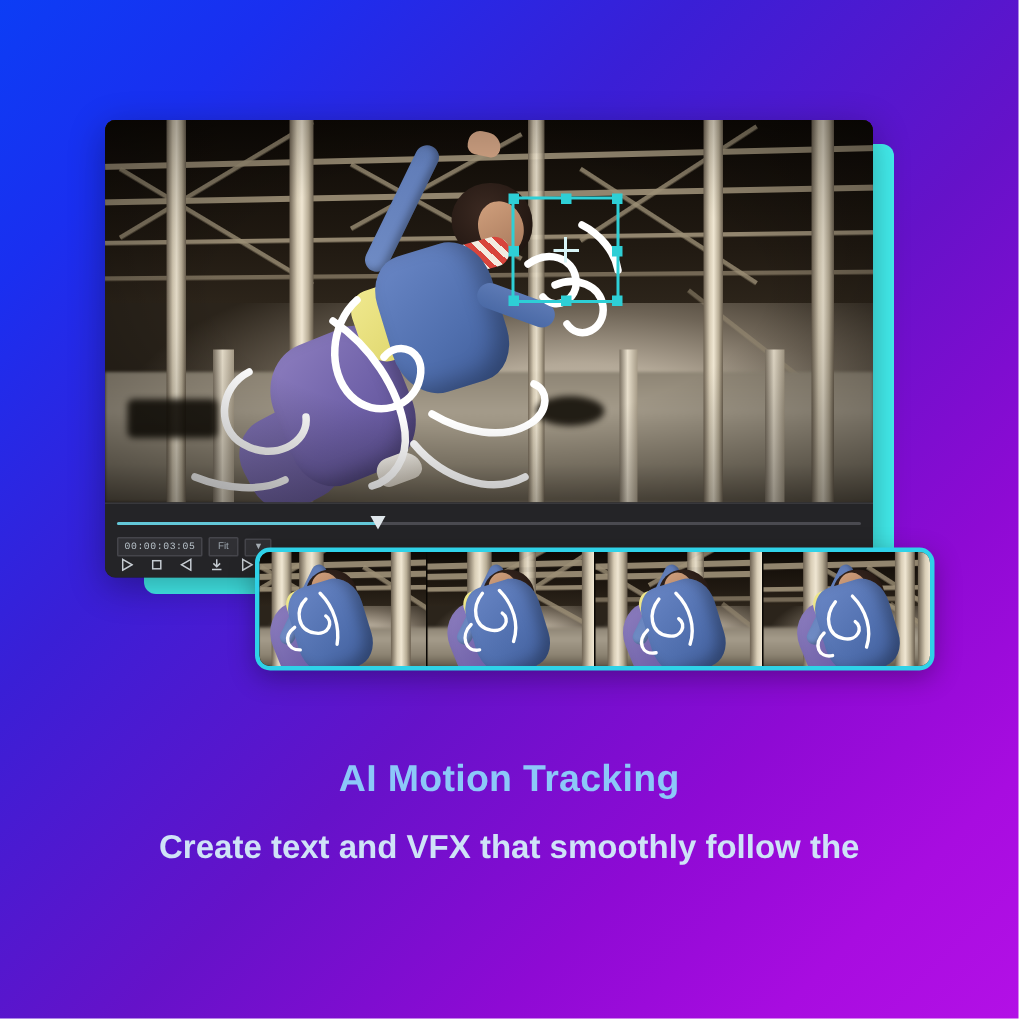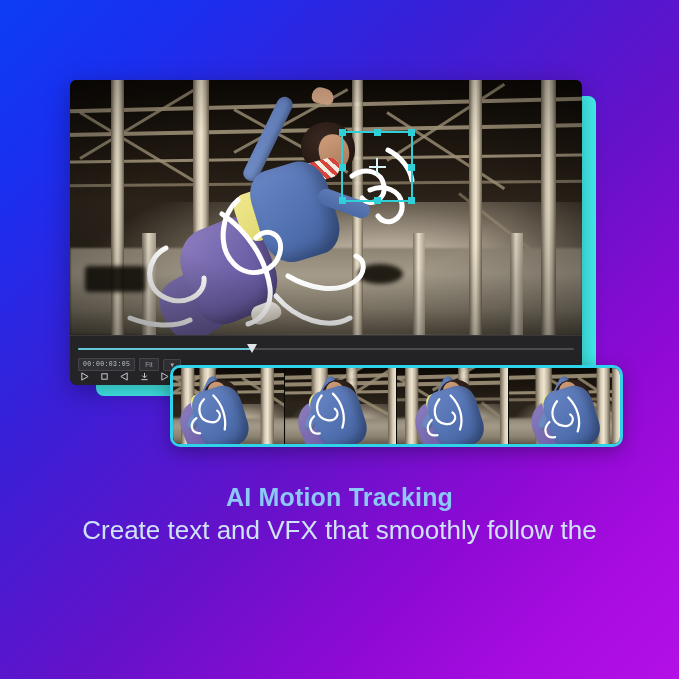--- a/index.html
+++ b/index.html
@@ -128,23 +128,23 @@
     border:3px solid #2fd2e8; border-radius:10px; overflow:hidden; z-index:5;
     background:#0f0b07; box-shadow:0 5px 18px rgba(0,0,0,.3);
   }
   .fs-inner{ position:absolute; inset:0; display:flex; }
   .fs-frame{ position:relative; flex:1; overflow:hidden; border-right:1px solid rgba(0,0,0,.35);}
   .fs-frame:last-child{ border-right:none; }
   .fs-frame .mini{ position:absolute; inset:0; transform:scale(1.02); }
   .fs-frame .dancer{ left:14%; top:8%; width:62%; height:92%; transform:scale(.62); transform-origin:top left; }
 
   
-  .caption{ position:absolute; left:0; right:0; top:483px; text-align:center; z-index:6; }
+  .caption{ position:absolute; left:0; right:0; top:505px; text-align:center; z-index:6; }
   .cap-title{ font-size:25px; font-weight:bold; color:#8cc8f8; letter-spacing:.2px; }
-  .cap-sub{ margin-top:0; font-size:26px; color:#cfe3f7; line-height:1.46; font-weight:normal; }
+  .cap-sub{ margin-top:15px; font-size:22px; color:#cfe3f7; line-height:1.46; font-weight:bold; }
 </style>
 </head>
 <body>
 
 <div class="accent-panel"></div>
 
 <div class="editor">
 
   <div class="canvas">
     <div class="bg-dark"></div>

